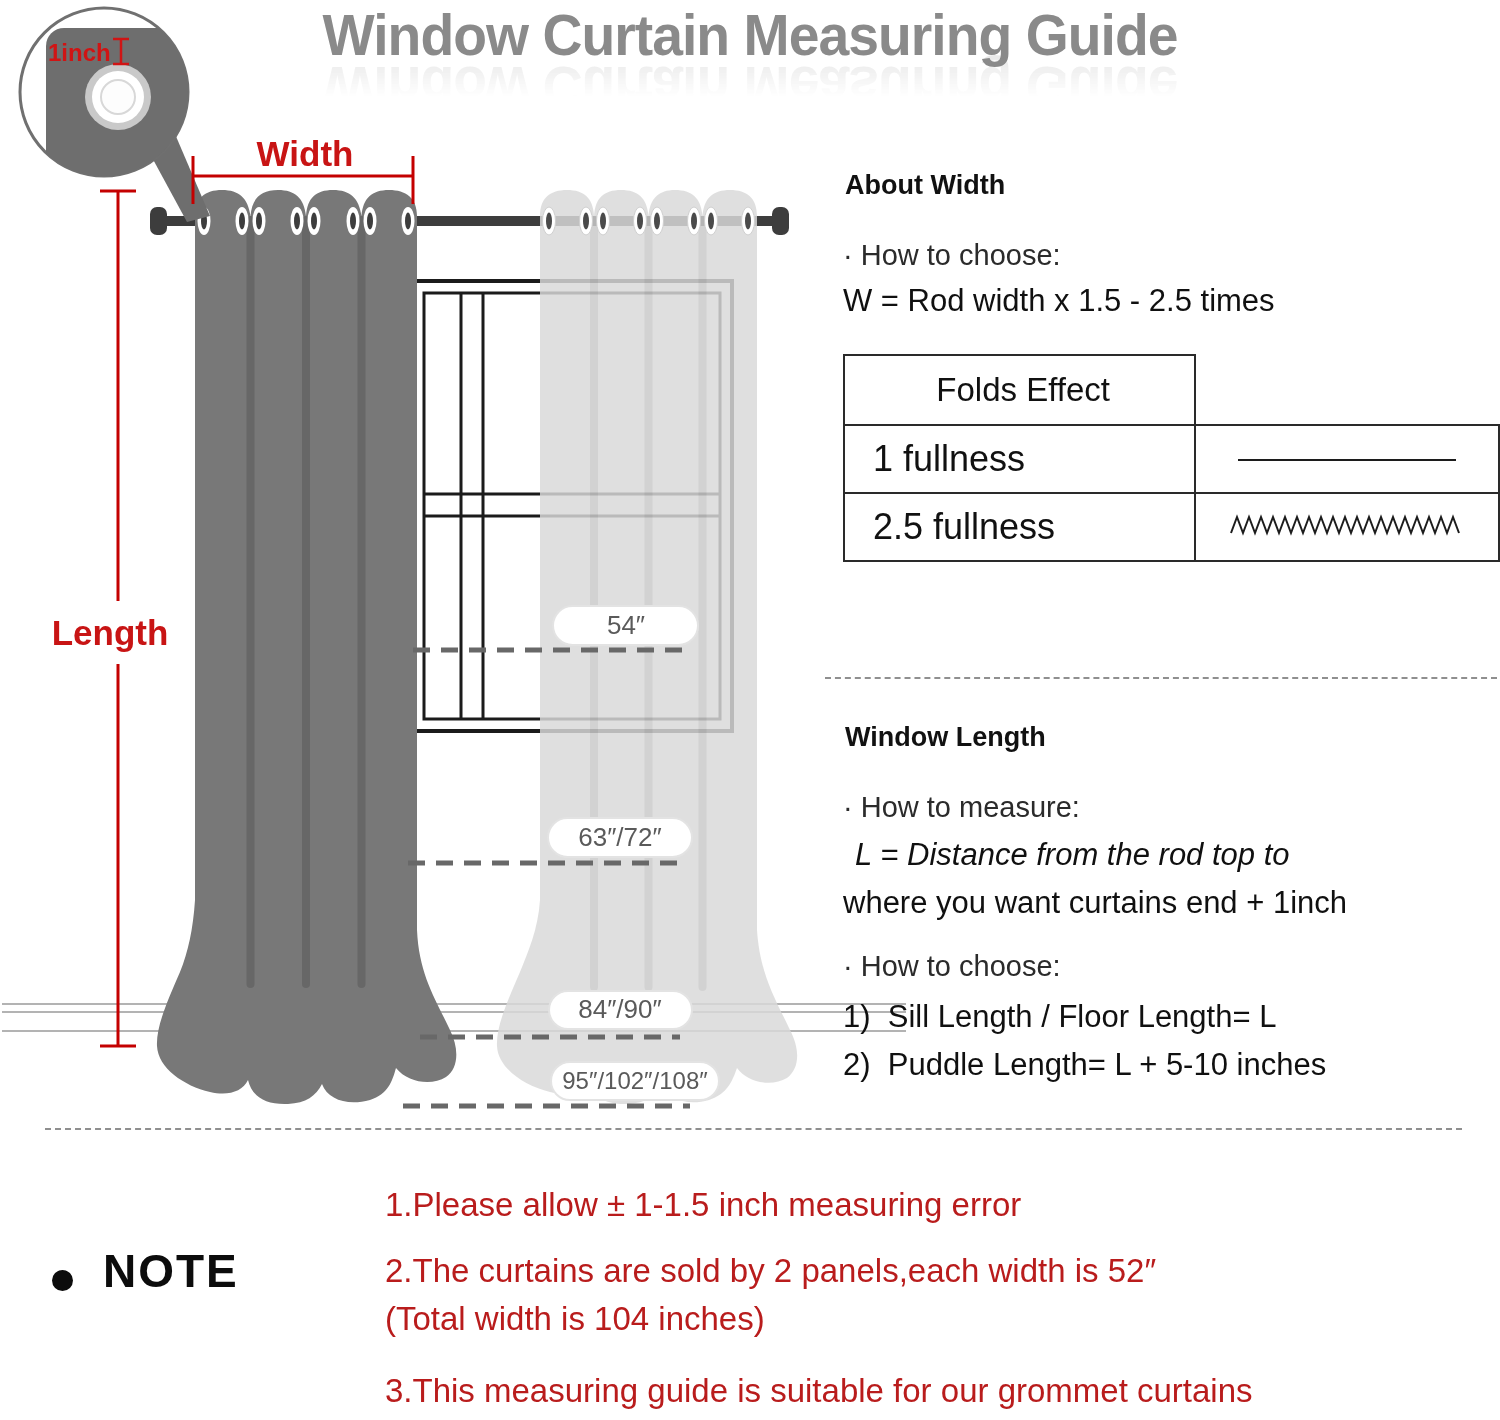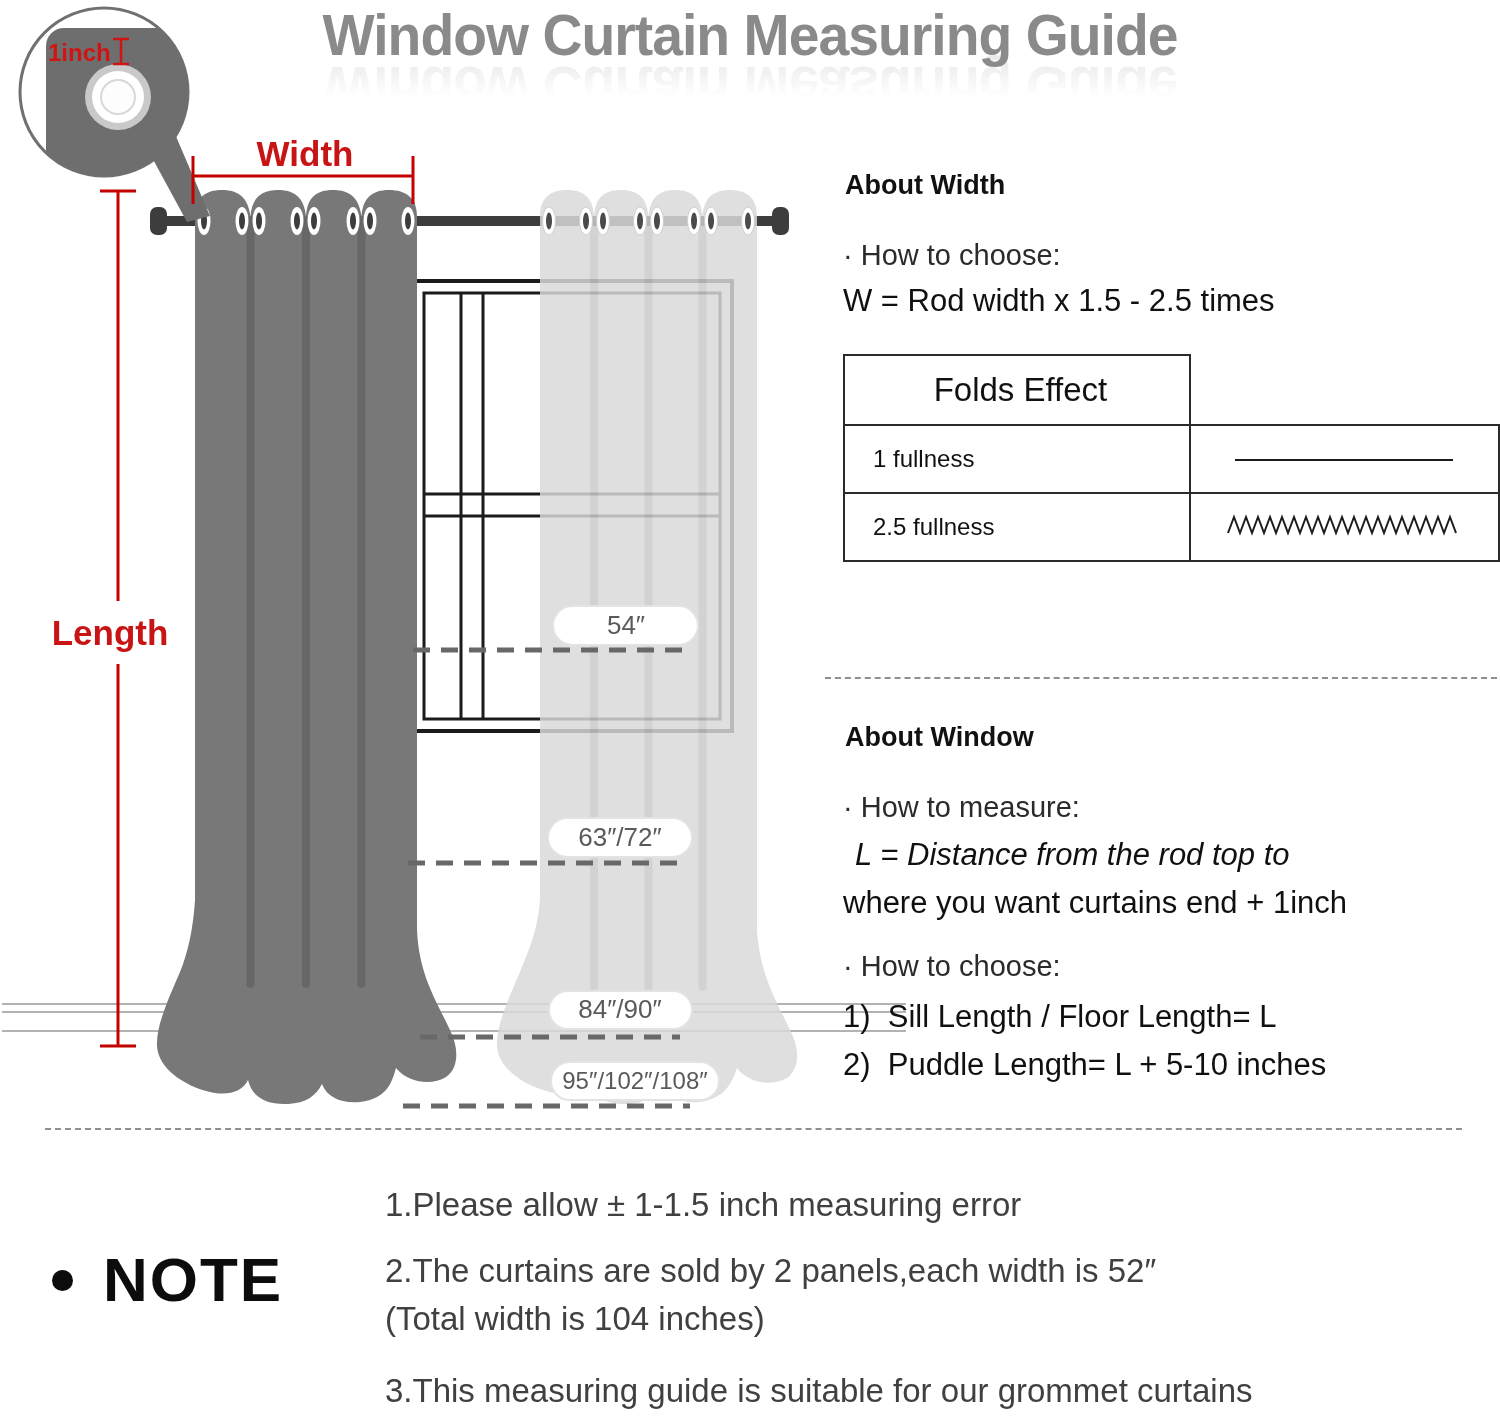--- a/index.html
+++ b/index.html
@@ -15,29 +15,29 @@
     mask-image:linear-gradient(to bottom, transparent 35%, rgba(0,0,0,.9) 100%);}
   
   .h2{font-size:27px;font-weight:600;color:#111;}
   .dotline{font-size:29px;color:#2b2b2b;}
   .formula{font-size:31px;font-weight:500;color:#101010;white-space:pre;}
   .pre{white-space:pre;}
   
   .folds{left:843px;top:354px;border-collapse:collapse;z-index:2;}
   .folds td,.folds th{border:2.5px solid #2a2a2a;}
   .folds th{width:624px;height:66px;font-size:33px;font-weight:500;text-align:center;color:#111;padding-left:8px;}
-  .folds td.lbl{width:232px;height:64px;font-size:24px;font-weight:400;padding-left:28px;color:#111;}
+  .folds td.lbl{width:232px;height:64px;font-size:36px;font-weight:400;padding-left:28px;color:#111;}
   .folds td.sym{width:388px;text-align:center;vertical-align:middle;}
   .straight{display:inline-block;width:218px;border-top:2.5px solid #1c1c1c;vertical-align:middle;}
   
   .dash-div{border-top:2px dashed #8f8f8f;height:0;z-index:1;}
   
   .note-dot{width:21px;height:21px;border-radius:50%;background:#0c0c0c;}
-  .note-word{font-size:62px;font-weight:700;letter-spacing:2px;color:#0c0c0c;}
-  .note-line{font-size:33px;color:#404040;}
+  .note-word{font-size:46px;font-weight:700;letter-spacing:2px;color:#0c0c0c;}
+  .note-line{font-size:33px;color:#b91c1c;}
   svg text{font-family:"Liberation Sans","DejaVu Sans",sans-serif;}
 </style>
 </head>
 <body>
 
 <div class="abs title-wrap">
   <div class="title">Window Curtain Measuring Guide</div>
   <div class="title-reflect">Window Curtain Measuring Guide</div>
 </div>
 
@@ -272,21 +272,21 @@
       <svg width="238" height="28" viewBox="0 0 238 28">
             <polyline fill="none" stroke="#1c1c1c" stroke-width="2" points="3,22 9,6 15,22 21,6 27,22 33,6 39,22 45,6 51,22 57,6 63,22 69,6 75,22 81,6 87,22 93,6 99,22 105,6 111,22 117,6 123,22 129,6 135,22 141,6 147,22 153,6 159,22 165,6 171,22 177,6 183,22 189,6 195,22 201,6 207,22 213,6 219,22 225,6 231,22"></polyline>
           </svg>
     </td>
   </tr>
 </tbody>
   </table>
 
 <div class="abs dash-div" style="left:825px;top:677px;width:672px;"></div>
 
-<div class="abs h2" style="left:845px;top:722px;z-index:2;">About Window</div>
+<div class="abs h2" style="left:845px;top:722px;z-index:2;">Window Length</div>
 <div class="abs dotline" style="left:843px;top:791px;z-index:2;">· How to measure:</div>
 <div class="abs formula" style="left:855px;top:837px;z-index:2;font-style:italic;">L = Distance from the rod top to</div>
 <div class="abs formula" style="left:843px;top:885px;z-index:2;">where you want curtains end + 1inch</div>
 <div class="abs dotline" style="left:843px;top:950px;z-index:2;">· How to choose:</div>
 <div class="abs formula pre" style="left:843px;top:999px;z-index:2;">1)  Sill Length / Floor Length= L</div>
 <div class="abs formula pre" style="left:843px;top:1047px;z-index:2;">2)  Puddle Length= L + 5-10 inches</div>
 
 <div class="abs dash-div" style="left:45px;top:1128px;width:1417px;"></div>
 
 <div class="abs note-dot" style="left:52px;top:1270px;"></div>

